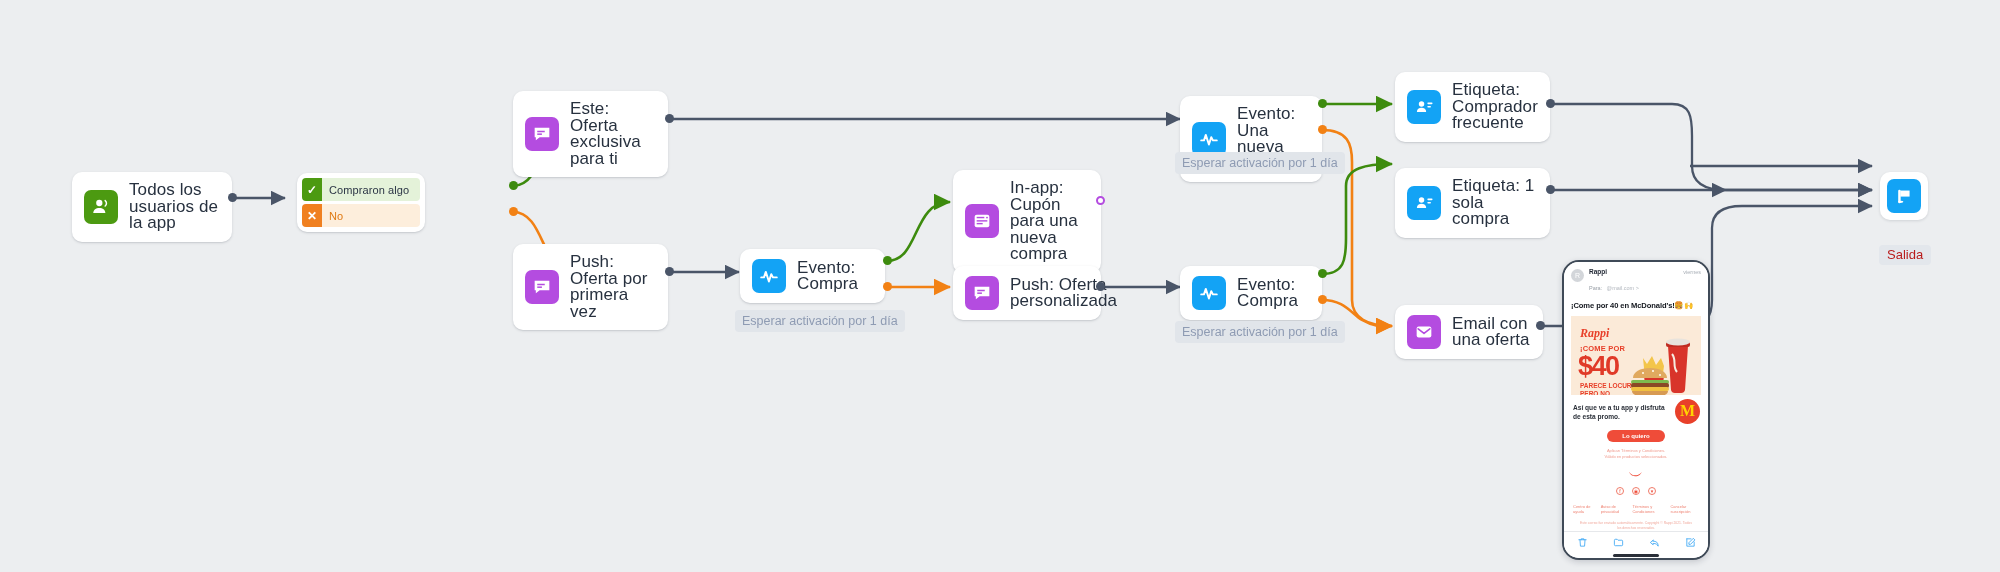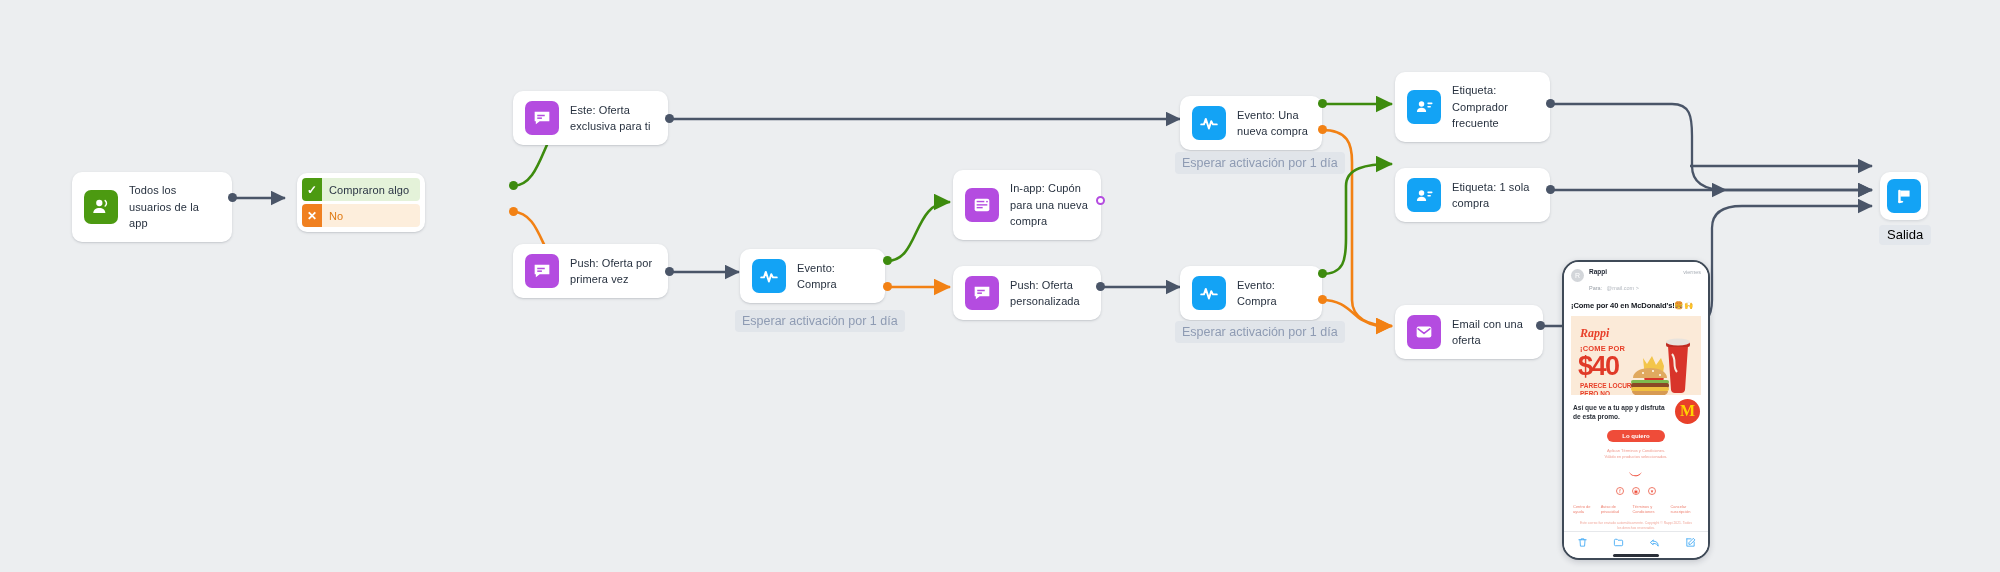--- a/index.html
+++ b/index.html
@@ -24,21 +24,21 @@
     padding: 10px 12px;
     gap: 11px;
   }
   .node .ic {
     width: 34px; height: 34px; flex: 0 0 34px;
     border-radius: 7px;
     display: flex; align-items: center; justify-content: center;
   }
   .node .ic svg { display: block; }
   .node .lbl {
-    font-size: 11px; line-height: 16.5px; color: #27313f;
+    font-size: 17px; line-height: 16.5px; color: #27313f;
     letter-spacing: .1px;
   }
   .ic.green  { background: #4c9a11; }
   .ic.purple { background: #b44ce0; }
   .ic.blue   { background: #13a3f5; }
 
   
   .dot {
     position: absolute; z-index: 4;
     width: 9px; height: 9px; border-radius: 50%;
@@ -81,22 +81,22 @@
   
   .pill {
     position: absolute; z-index: 3;
     background: #e1e5ea;
     color: #8e9bb3;
     font-size: 12.5px; line-height: 14px;
     padding: 4px 7px; border-radius: 4px;
     white-space: nowrap;
   }
   .pill.exit {
-    color: #000000; background: #e3e7ec;
-    font-size: 13px; padding: 3px 8px;
+    color: #b91c1c; background: #e3e7ec;
+    font-size: 13px; padding: 3px 8px; margin-top: 20px;
   }
 
   
   .exitnode {
     position: absolute; z-index: 3;
     background: #fff; border-radius: 10px;
     box-shadow: 0 1px 3px rgba(20,30,50,.13);
     padding: 7px;
   }
   .exitnode .ic { width: 34px; height: 34px; border-radius: 7px; background:#13a3f5;

